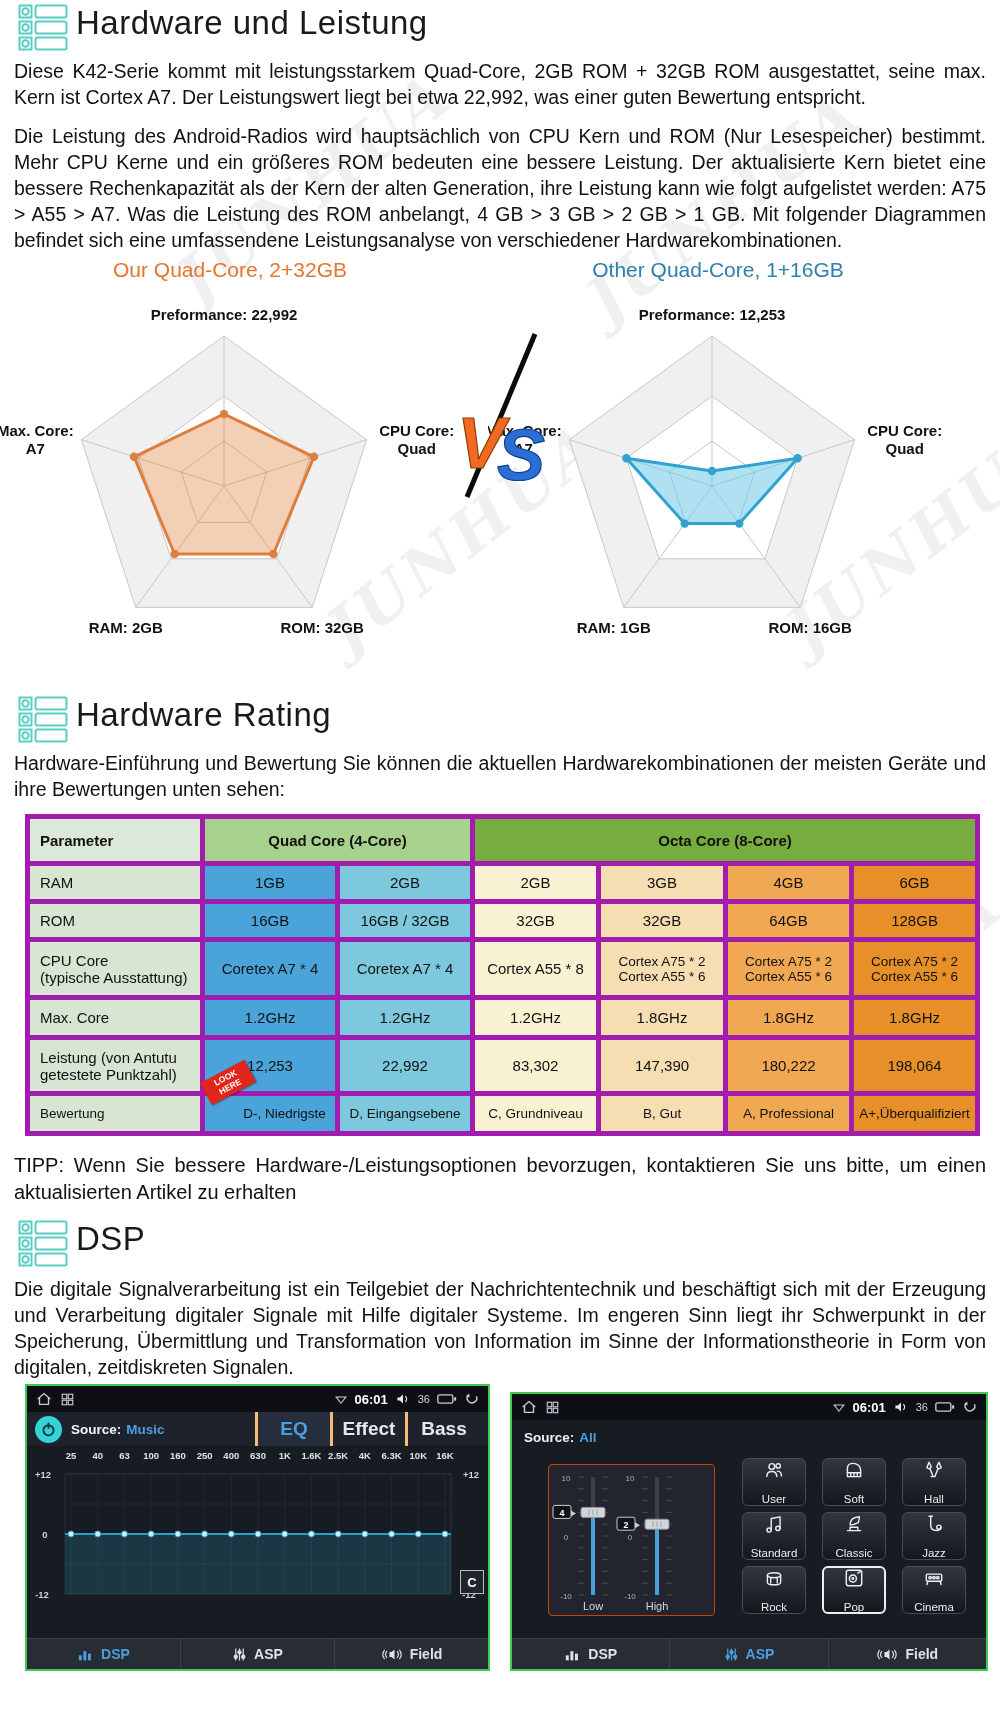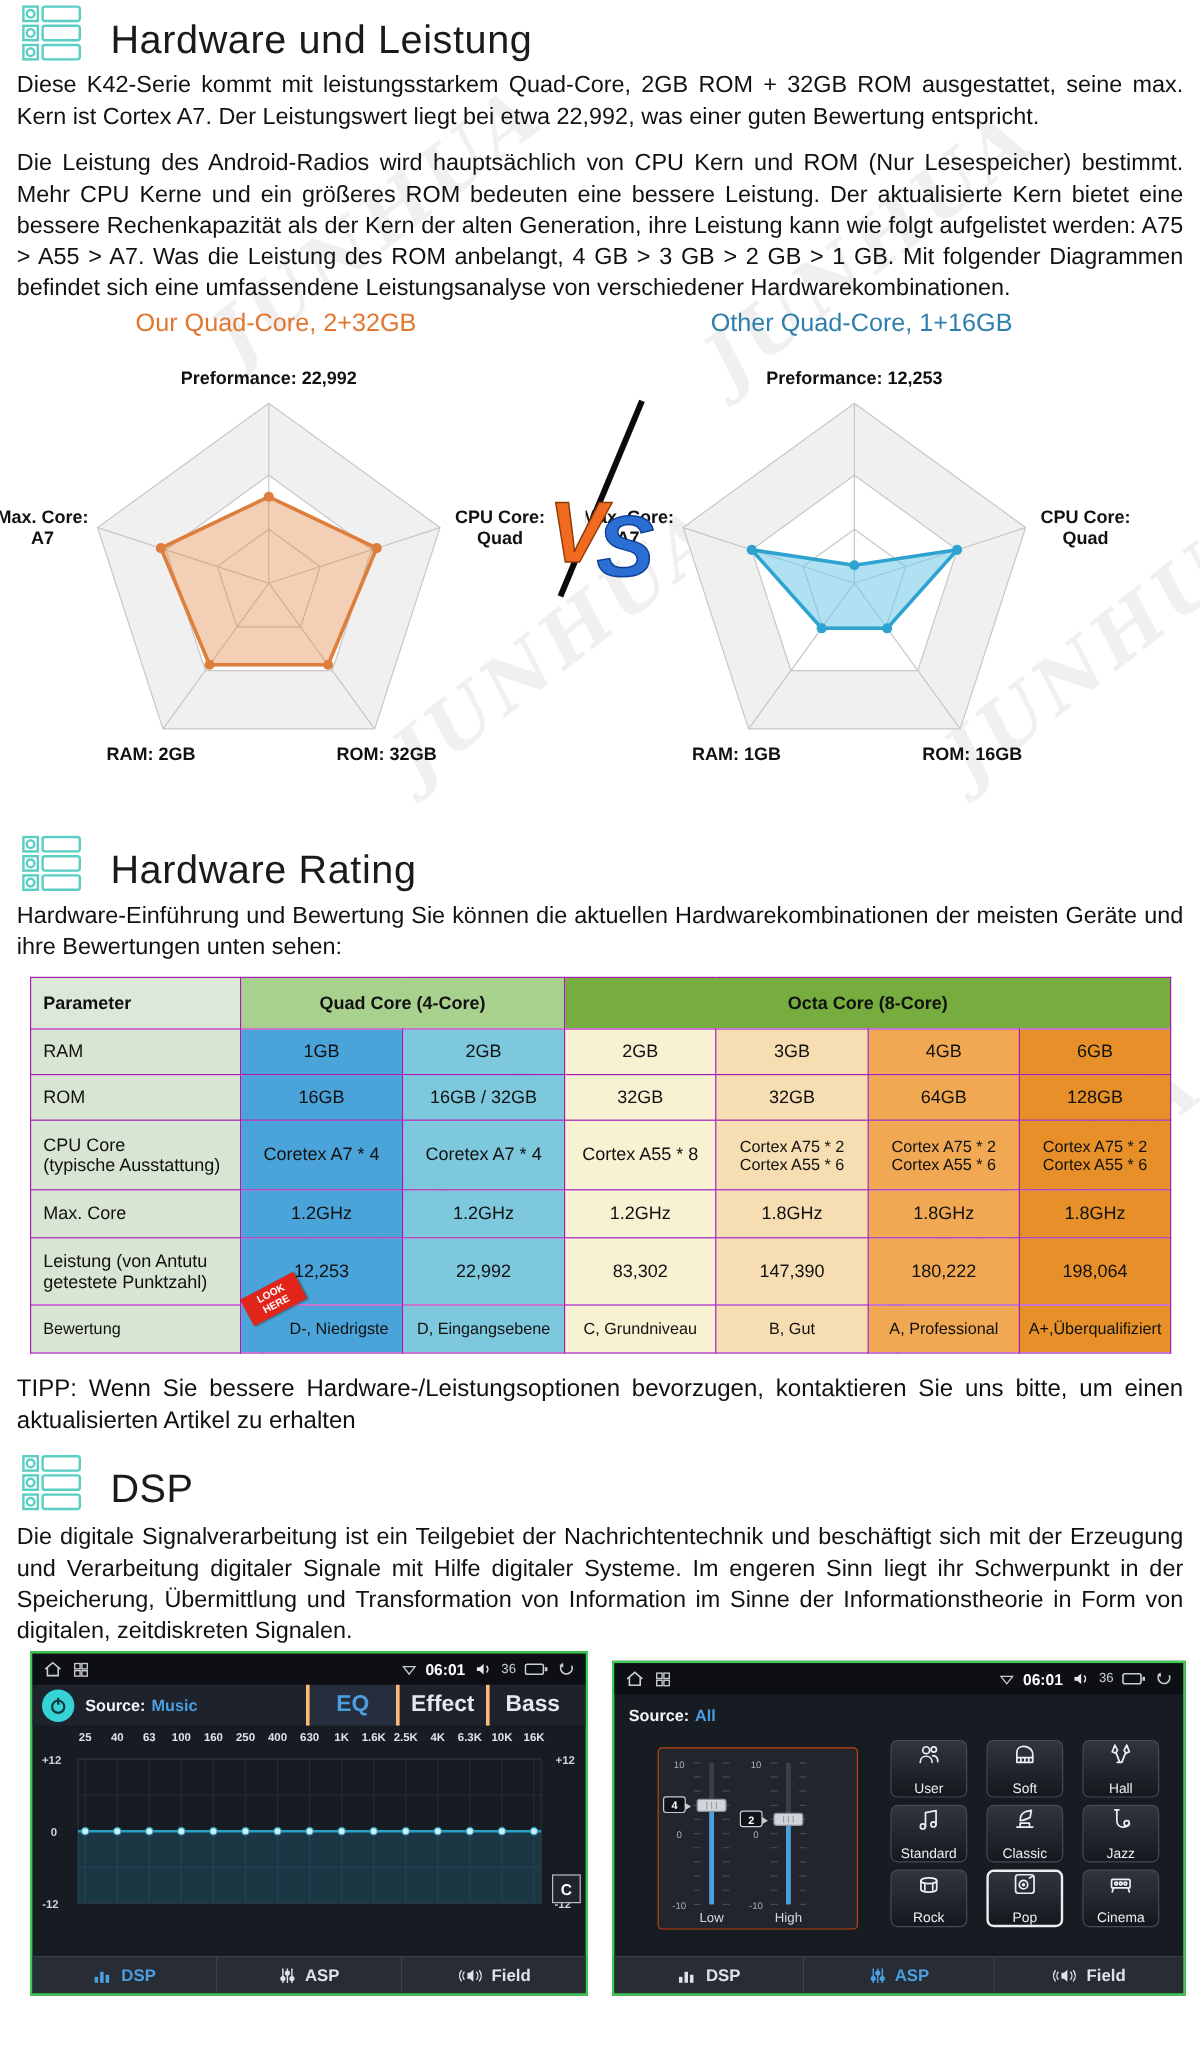--- a/index.html
+++ b/index.html
@@ -2,36 +2,36 @@
 <html><head>
 <meta charset="utf-8">
 <style>
   html,body{margin:0;padding:0}
   .page{position:relative;width:1000px;height:1724px;background:#fff;overflow:hidden;
         font-family:"Liberation Sans",sans-serif;color:#111}
   .wm{position:absolute;z-index:0;font-family:"DejaVu Serif",serif;font-style:italic;font-weight:bold;
       color:rgba(110,110,110,0.10);transform:rotate(-38deg);font-size:62px;letter-spacing:5px;pointer-events:none}
   .content{position:relative;z-index:1}
 
-  .sec-header{display:flex;align-items:flex-end;gap:24px;margin:4px 0 0 18px}
+  .sec-header{display:flex;align-items:flex-start;gap:8px;margin:4px 0 0 18px}
   .sec-header h1{font-size:33px;font-weight:400;margin:0;color:#1a1a1a;letter-spacing:.5px}
   .body-text{font-size:19.5px;line-height:26px;text-align:justify;margin:6px 14px 0 14px}
   .p2{margin-top:13px}
 
   .charts-row{position:relative;height:398px;margin-top:5px}
   .chart{position:absolute;top:0;width:460px}
   .chart-title{text-align:center;font-size:21px;font-weight:normal;height:28px}
   .vs{position:absolute;left:447px;top:70px;width:106px;height:175px}
 
   .rating-header{margin-top:40px}
   .intro{margin-top:6px}
 
   .tbl-wrap{position:relative;margin:12px 25px 0 25px}
   table{border-collapse:collapse;width:950px;font-size:15px;table-layout:fixed}
-  td,th{border:1px solid #a21caf;text-align:center;padding:2px 4px;white-space:pre-line;overflow:hidden}
+  td,th{border:5px solid #a21caf;text-align:center;padding:2px 4px;white-space:pre-line;overflow:hidden}
   th{font-weight:bold;height:38px;font-size:15px}
   td.lbl{text-align:left;padding-left:10px}
   tr.boldrow td{font-weight:normal;font-size:13.5px}
   .ribbon{position:absolute;left:178px;top:256px;width:50px;height:25px;background:#e1251b;
           transform:rotate(-28deg);color:#fff;font-size:8.5px;font-weight:bold;line-height:1.15;
           display:flex;align-items:center;justify-content:center;text-align:center;white-space:pre-line;
           box-shadow:1px 1px 2px rgba(0,0,0,.4)}
 
   .tipp{font-size:20px;line-height:27px;margin:16px 14px 0 14px;text-align:justify}
   .dsp-header{margin-top:14px}

